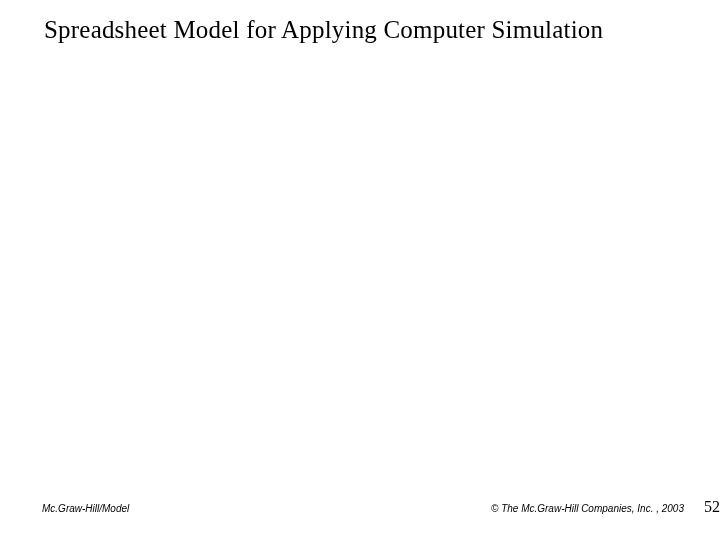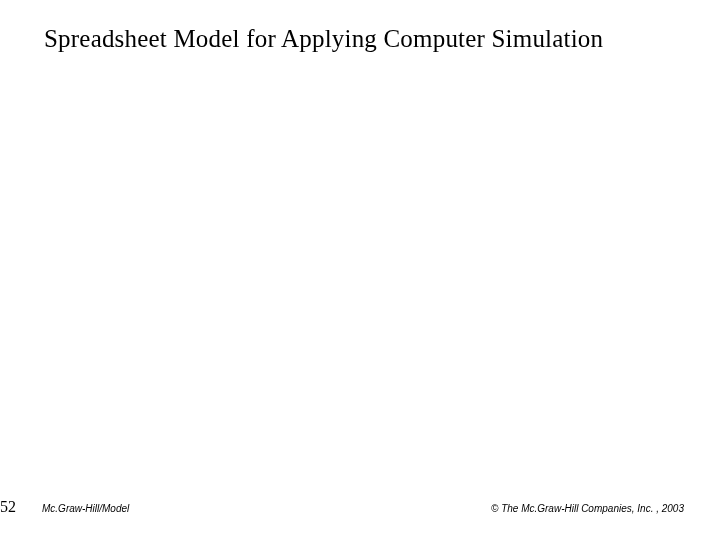--- a/index.html
+++ b/index.html
@@ -14,21 +14,21 @@
       font-family: "Times New Roman", Times, serif;
       overflow: hidden;
     }
     .slide {
       position: relative;
       width: 720px;
       height: 540px;
     }
     .title {
       position: absolute;
-      top: 25px;
+      top: 16px;
       left: 44px;
       right: 20px;
       font-size: 25px;
       font-weight: 400;
       color: #000000;
       letter-spacing: 0.2px;
     }
     .footer {
       position: absolute;
       bottom: 26px;
@@ -43,21 +43,21 @@
       font-family: Verdana, Geneva, sans-serif;
       font-size: 10px;
       font-style: italic;
       color: #000000;
     }
     .footer-center {
       position: absolute;
       left: 0;
       right: 0;
       bottom: -2px;
-      text-align: left;
+      text-align: right;
       font-family: "Times New Roman", Times, serif;
       font-size: 16px;
       color: #000000;
     }
     .footer-right {
       position: absolute;
       right: 36px;
       bottom: 0;
       font-family: Verdana, Geneva, sans-serif;
       font-size: 10px;

